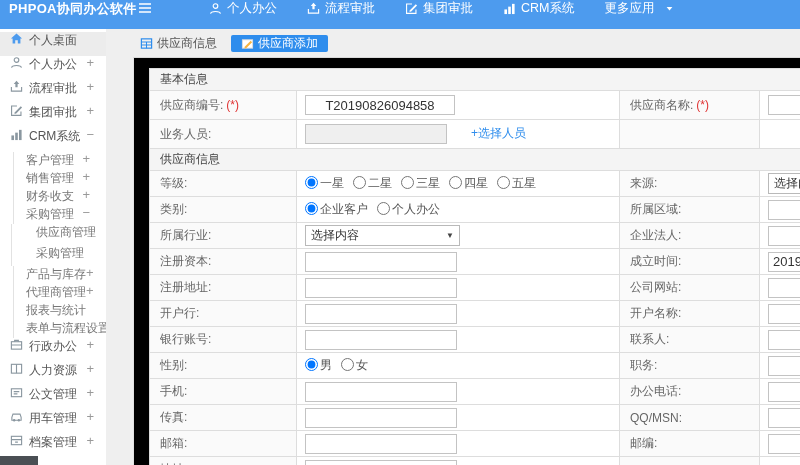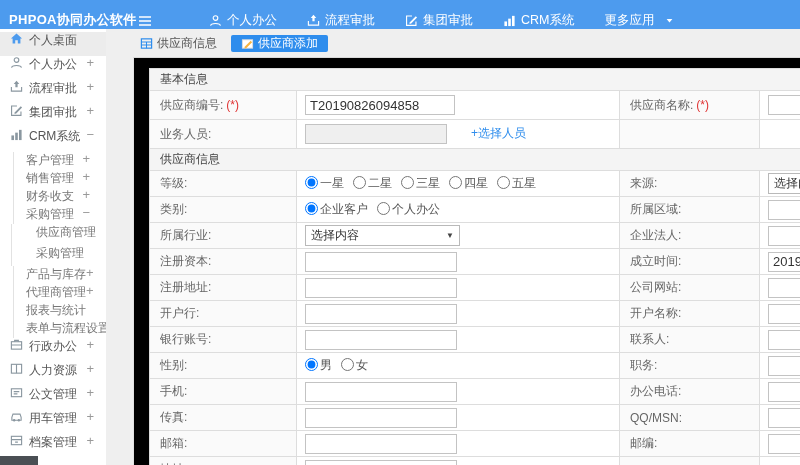--- a/index.html
+++ b/index.html
@@ -1,21 +1,21 @@
 <!DOCTYPE html>
 <html><head>
 <meta charset="utf-8">
 <style>
   *{margin:0;padding:0;box-sizing:border-box}
   html,body{width:800px;height:465px;overflow:hidden;background:#efefef;
     font-family:"Liberation Sans","DejaVu Sans",sans-serif;font-size:12px;color:#555}
 
   
   .topbar{position:fixed;top:0;left:0;width:800px;height:29px;background:#4d9bee;
-    display:flex;align-items:flex-end;color:#fff;z-index:10}
+    display:flex;align-items:flex-start;color:#fff;z-index:10}
   .brand{width:137px;padding-left:9px;font-size:13px;font-weight:bold;letter-spacing:.3px;white-space:nowrap}
   .hamburger{width:16px;height:16px;margin-right:56px;cursor:pointer}
   .hamburger svg{width:16px;height:16px;display:block}
   .topmenu{display:flex;align-items:center;gap:30px}
   .menu-item{display:flex;align-items:center;gap:5px;font-size:12.5px;cursor:pointer;white-space:nowrap}
   .mi-icon svg,.mi-caret svg{width:13px;height:13px;display:block}
   .mi-caret{margin-left:6px}
   .mi-caret svg{width:9px;height:9px}
 
   
@@ -288,21 +288,21 @@
           <col style="width:323px">
           <col style="width:140px">
           <col style="width:450px">
       </colgroup>
       <tbody>
           <tr>
             <td colspan="4" class="sec">基本信息</td>
           </tr>
           <tr class="s0">
             <td class="lbl"><span>供应商编号:</span><span class="req">(*)</span></td>
-            <td class="val"><input class="txt" value="T20190826094858" style="width: 150px;"></td>
+            <td class="val"><input class="txt" value="T20190826094858" style="width: 150px; text-align: center;"></td>
             <td class="lbl"><span>供应商名称:</span><span class="req">(*)</span></td>
             <td class="val"><input class="txt" style="width: 150px;"></td>
           </tr>
           <tr class="s0">
             <td class="lbl"><span>业务人员:</span></td>
             <td class="val"><input class="txt dis" disabled="" style="width: 142px;"><a class="lnk">+选择人员</a></td>
             <td class="lbl"></td>
             <td class="val"></td>
           </tr>
           <tr>

